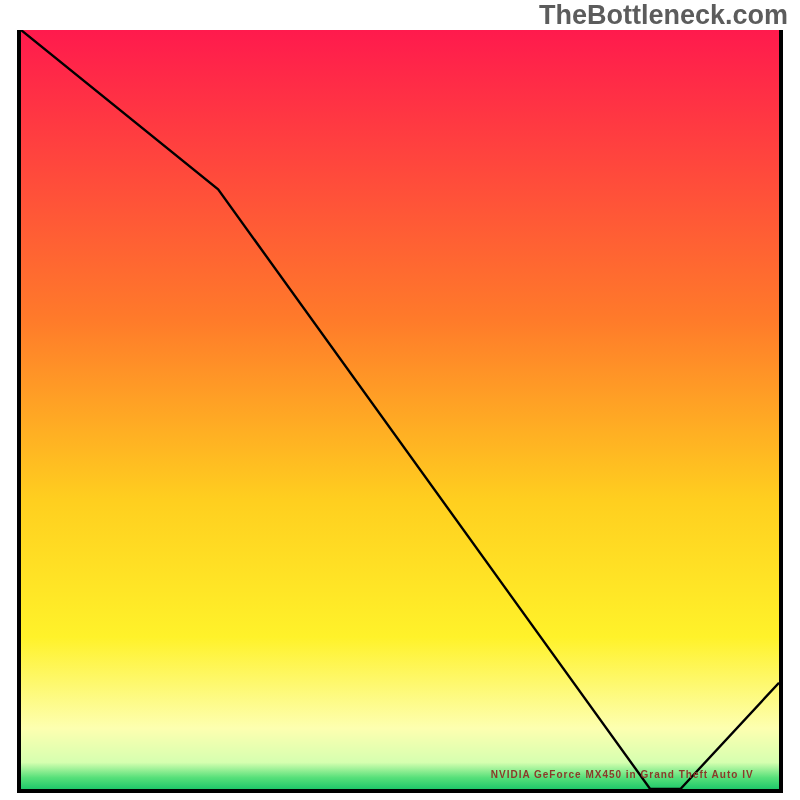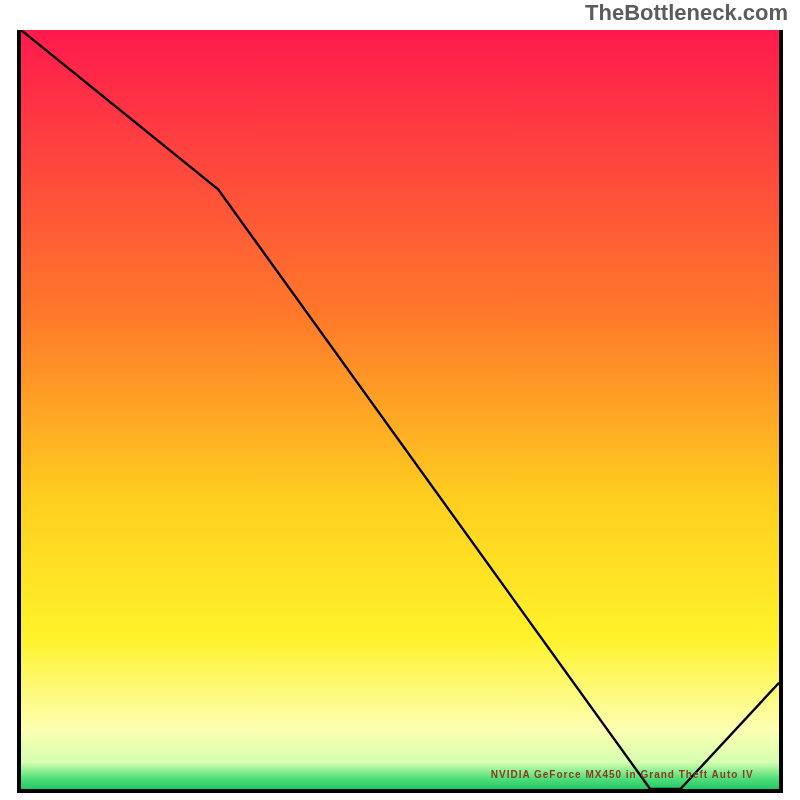--- a/index.html
+++ b/index.html
@@ -13,21 +13,21 @@
   .wrap {
     position: relative;
     width: 800px;
     height: 800px;
   }
   .watermark {
     position: absolute;
     top: 0;
     right: 12px;
     font-family: Arial, Helvetica, sans-serif;
-    font-size: 22px;
+    font-size: 27px;
     font-weight: 600;
     color: #5c5c5c;
   }
   .plot {
     position: absolute;
     left: 17px;
     top: 30px;
     width: 766px;
     height: 763px;
     box-sizing: border-box;

